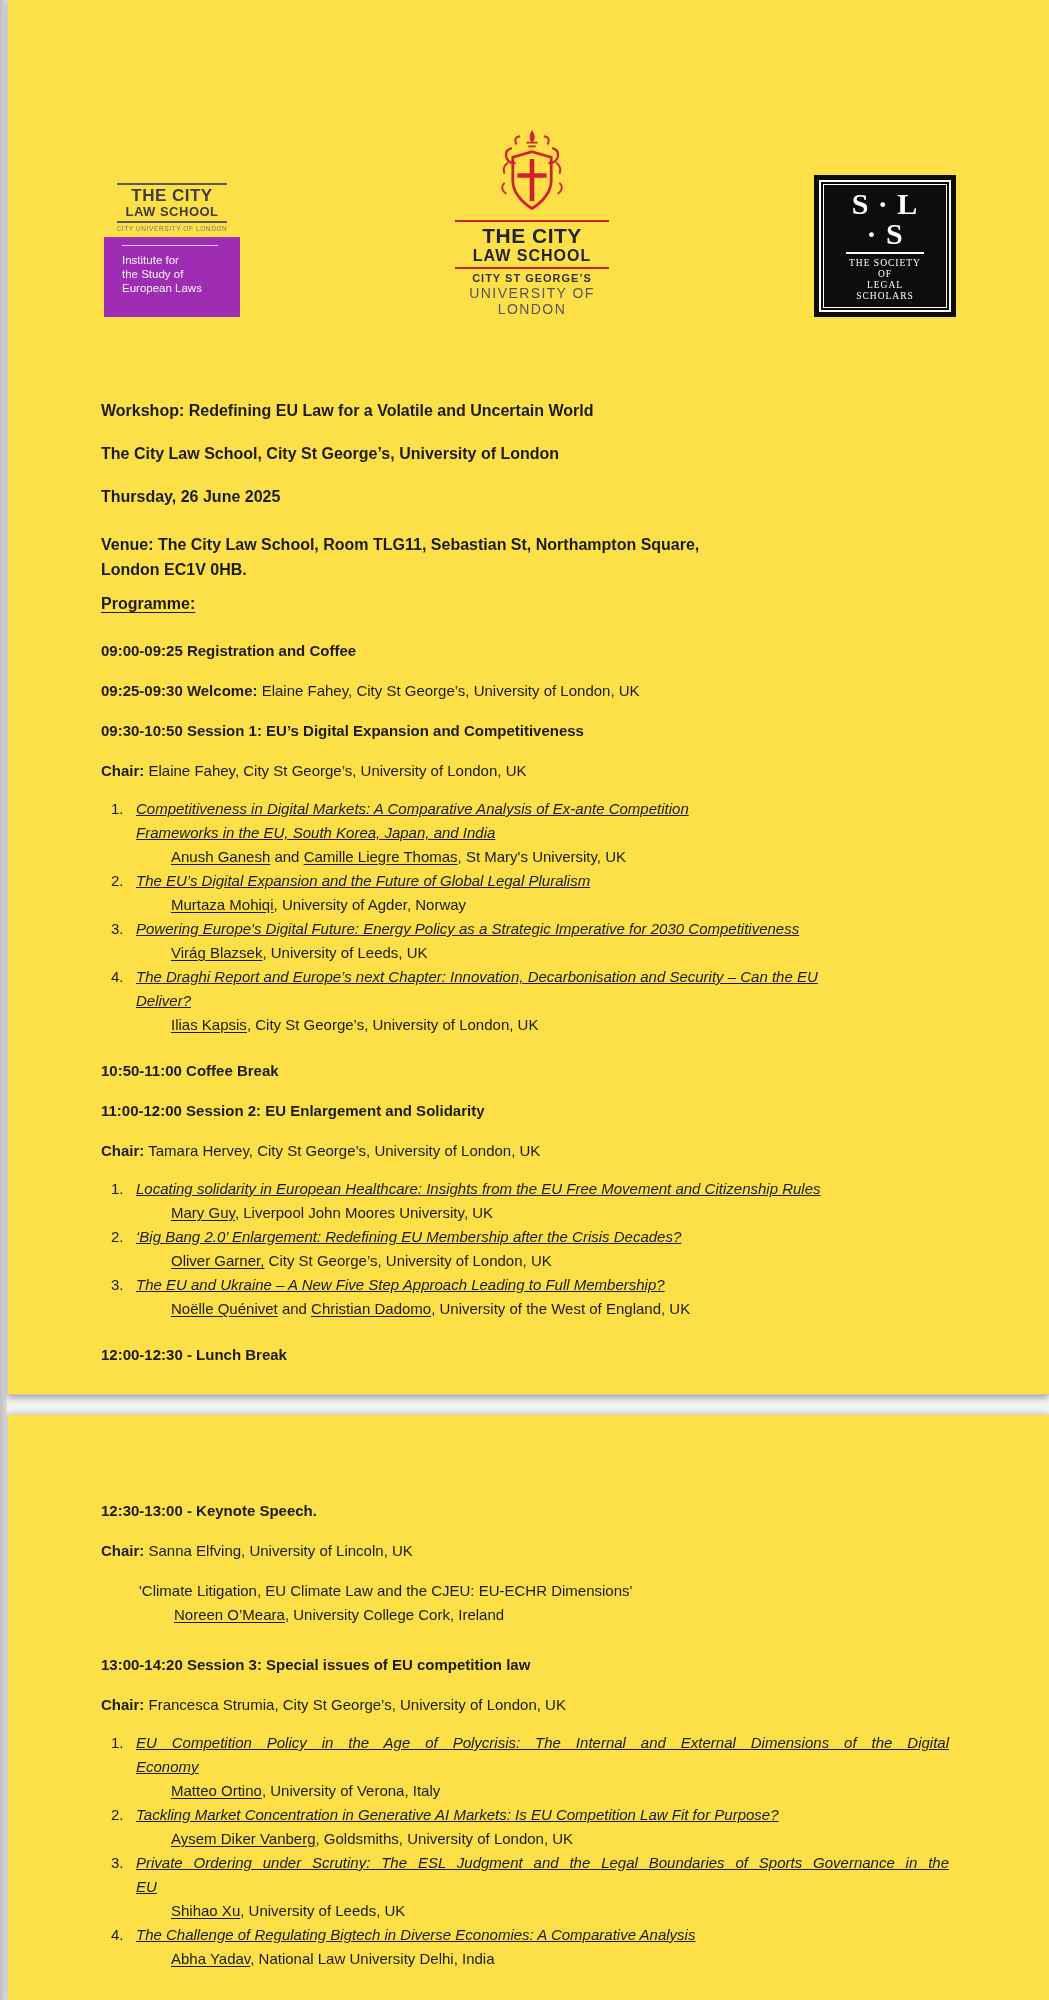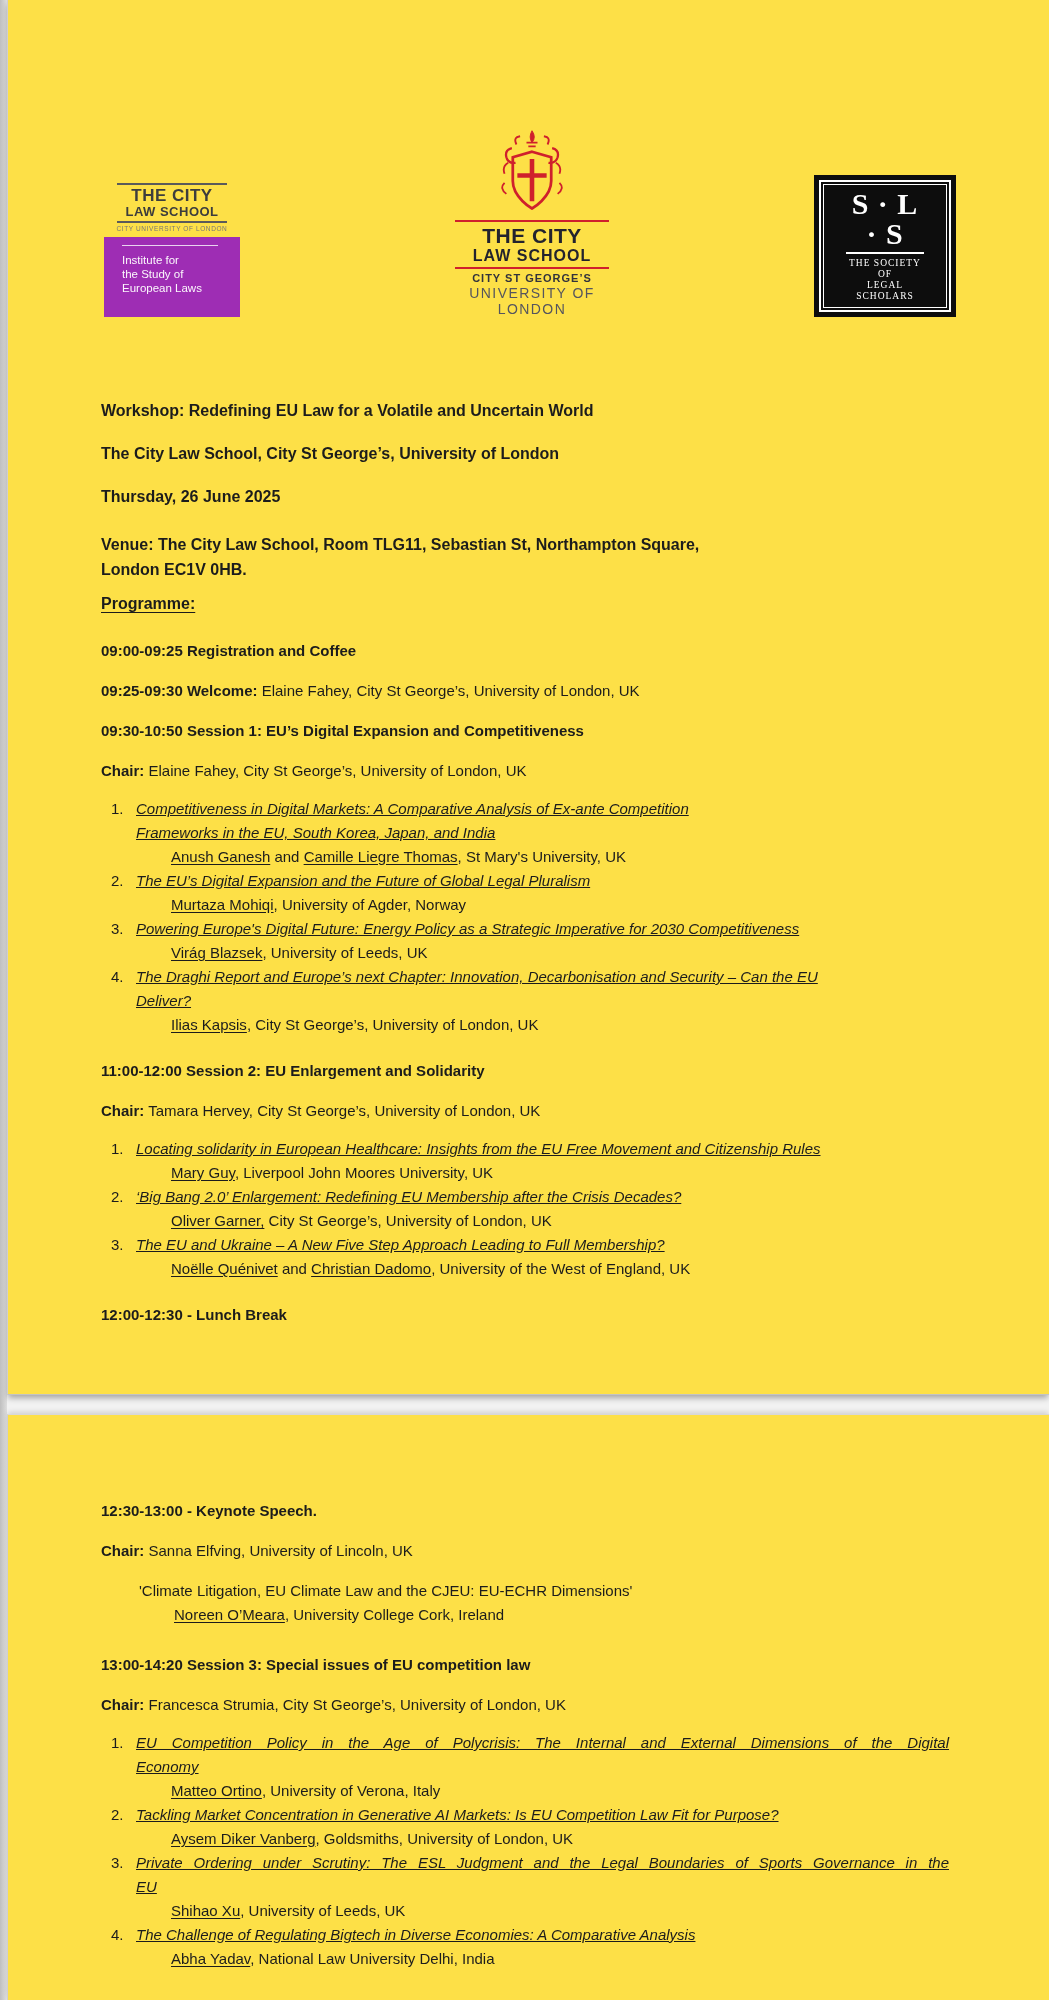--- a/index.html
+++ b/index.html
@@ -178,20 +178,21 @@
               <span class="num">4.</span>
               <span class="ptitle">
                 <span>The Draghi Report and Europe’s next Chapter: Innovation, Decarbonisation and Security – Can the EU</span>
                 <span>Deliver?</span>
               </span>
             </div>
           <div class="presenter"><span class="un">Ilias Kapsis</span><span>, City St George’s, University of London, UK</span></div>
         </div>
       </div>
 
+      <p class="sched b">10:50-11:00 Coffee Break</p>
       <p class="sched b">11:00-12:00 Session 2: EU Enlargement and Solidarity</p>
       <p class="sched mb15"><b>Chair:</b><span> Tamara Hervey, City St George’s, University of London, UK</span></p>
 
       <div class="list">
         <div class="item">
           <div class="item-line">
               <span class="num">1.</span>
               <span class="ptitle">
                 <span>Locating solidarity in European Healthcare: Insights from the EU Free Movement and Citizenship Rules</span>
               </span>

